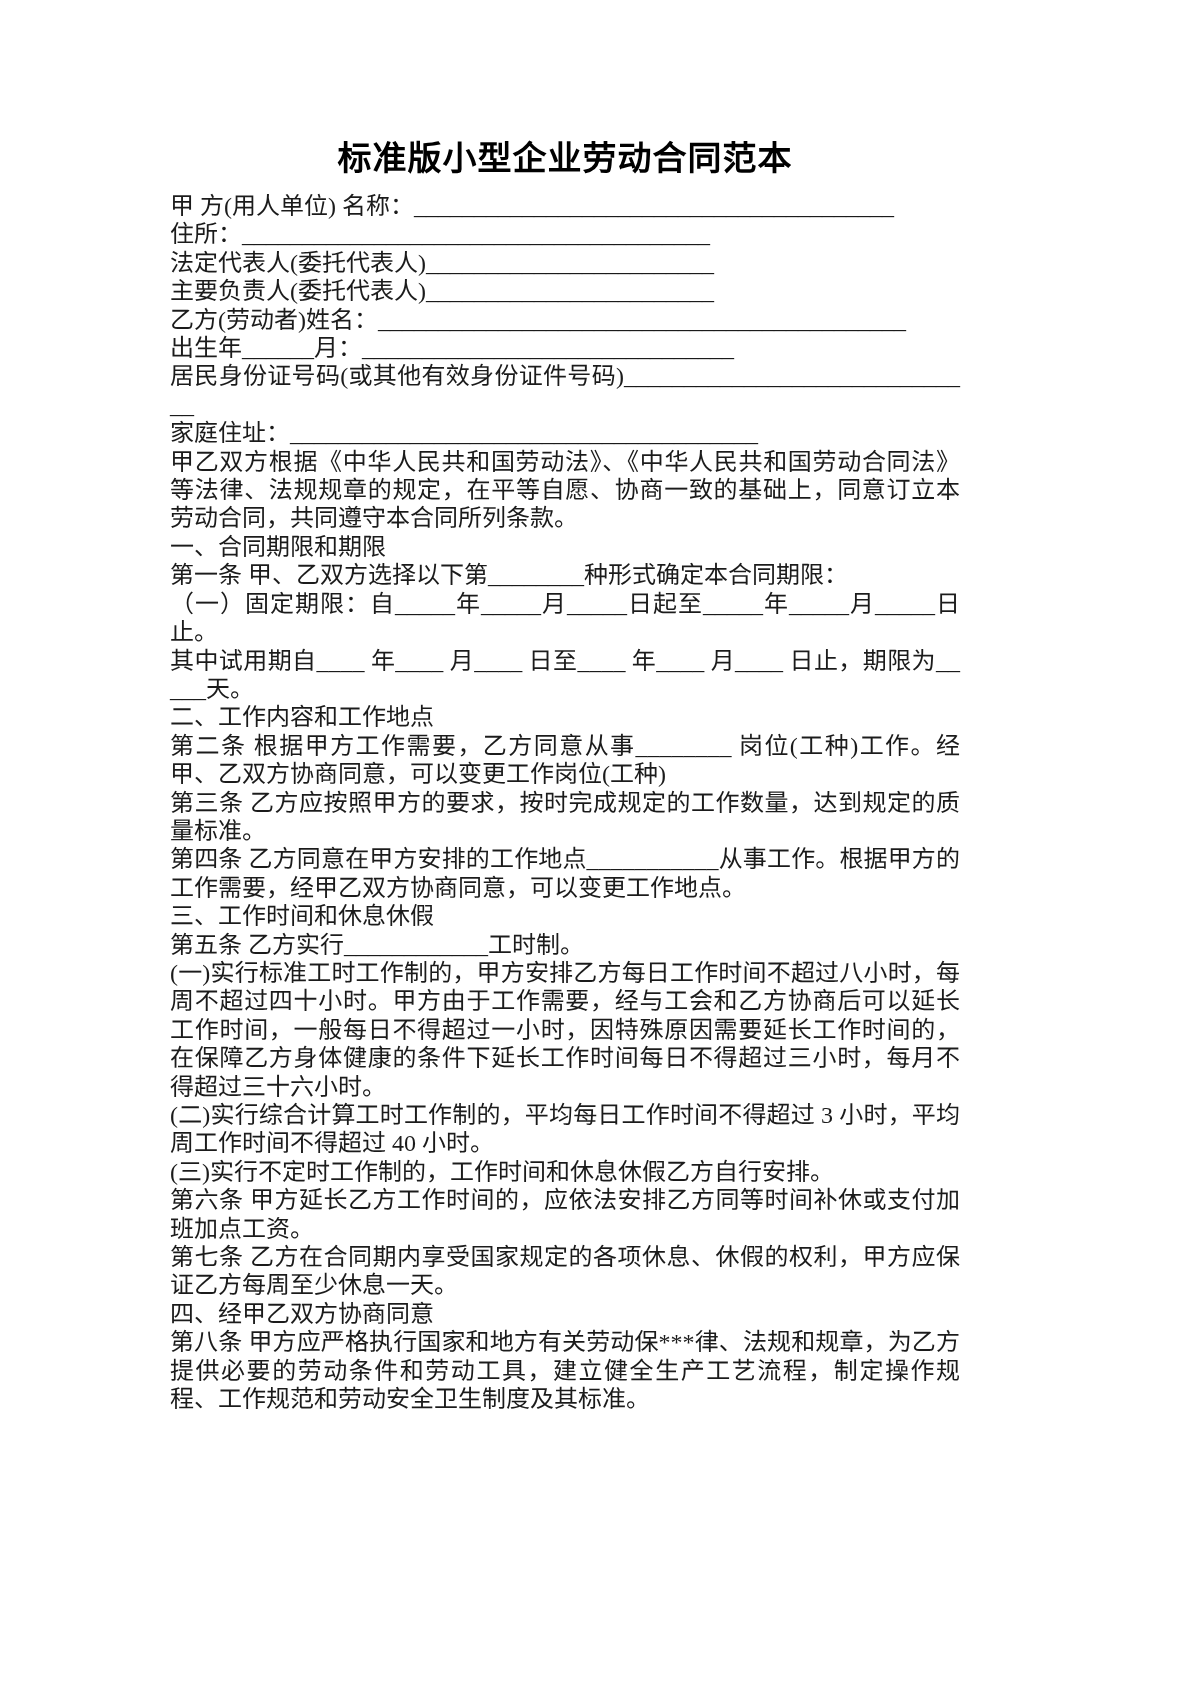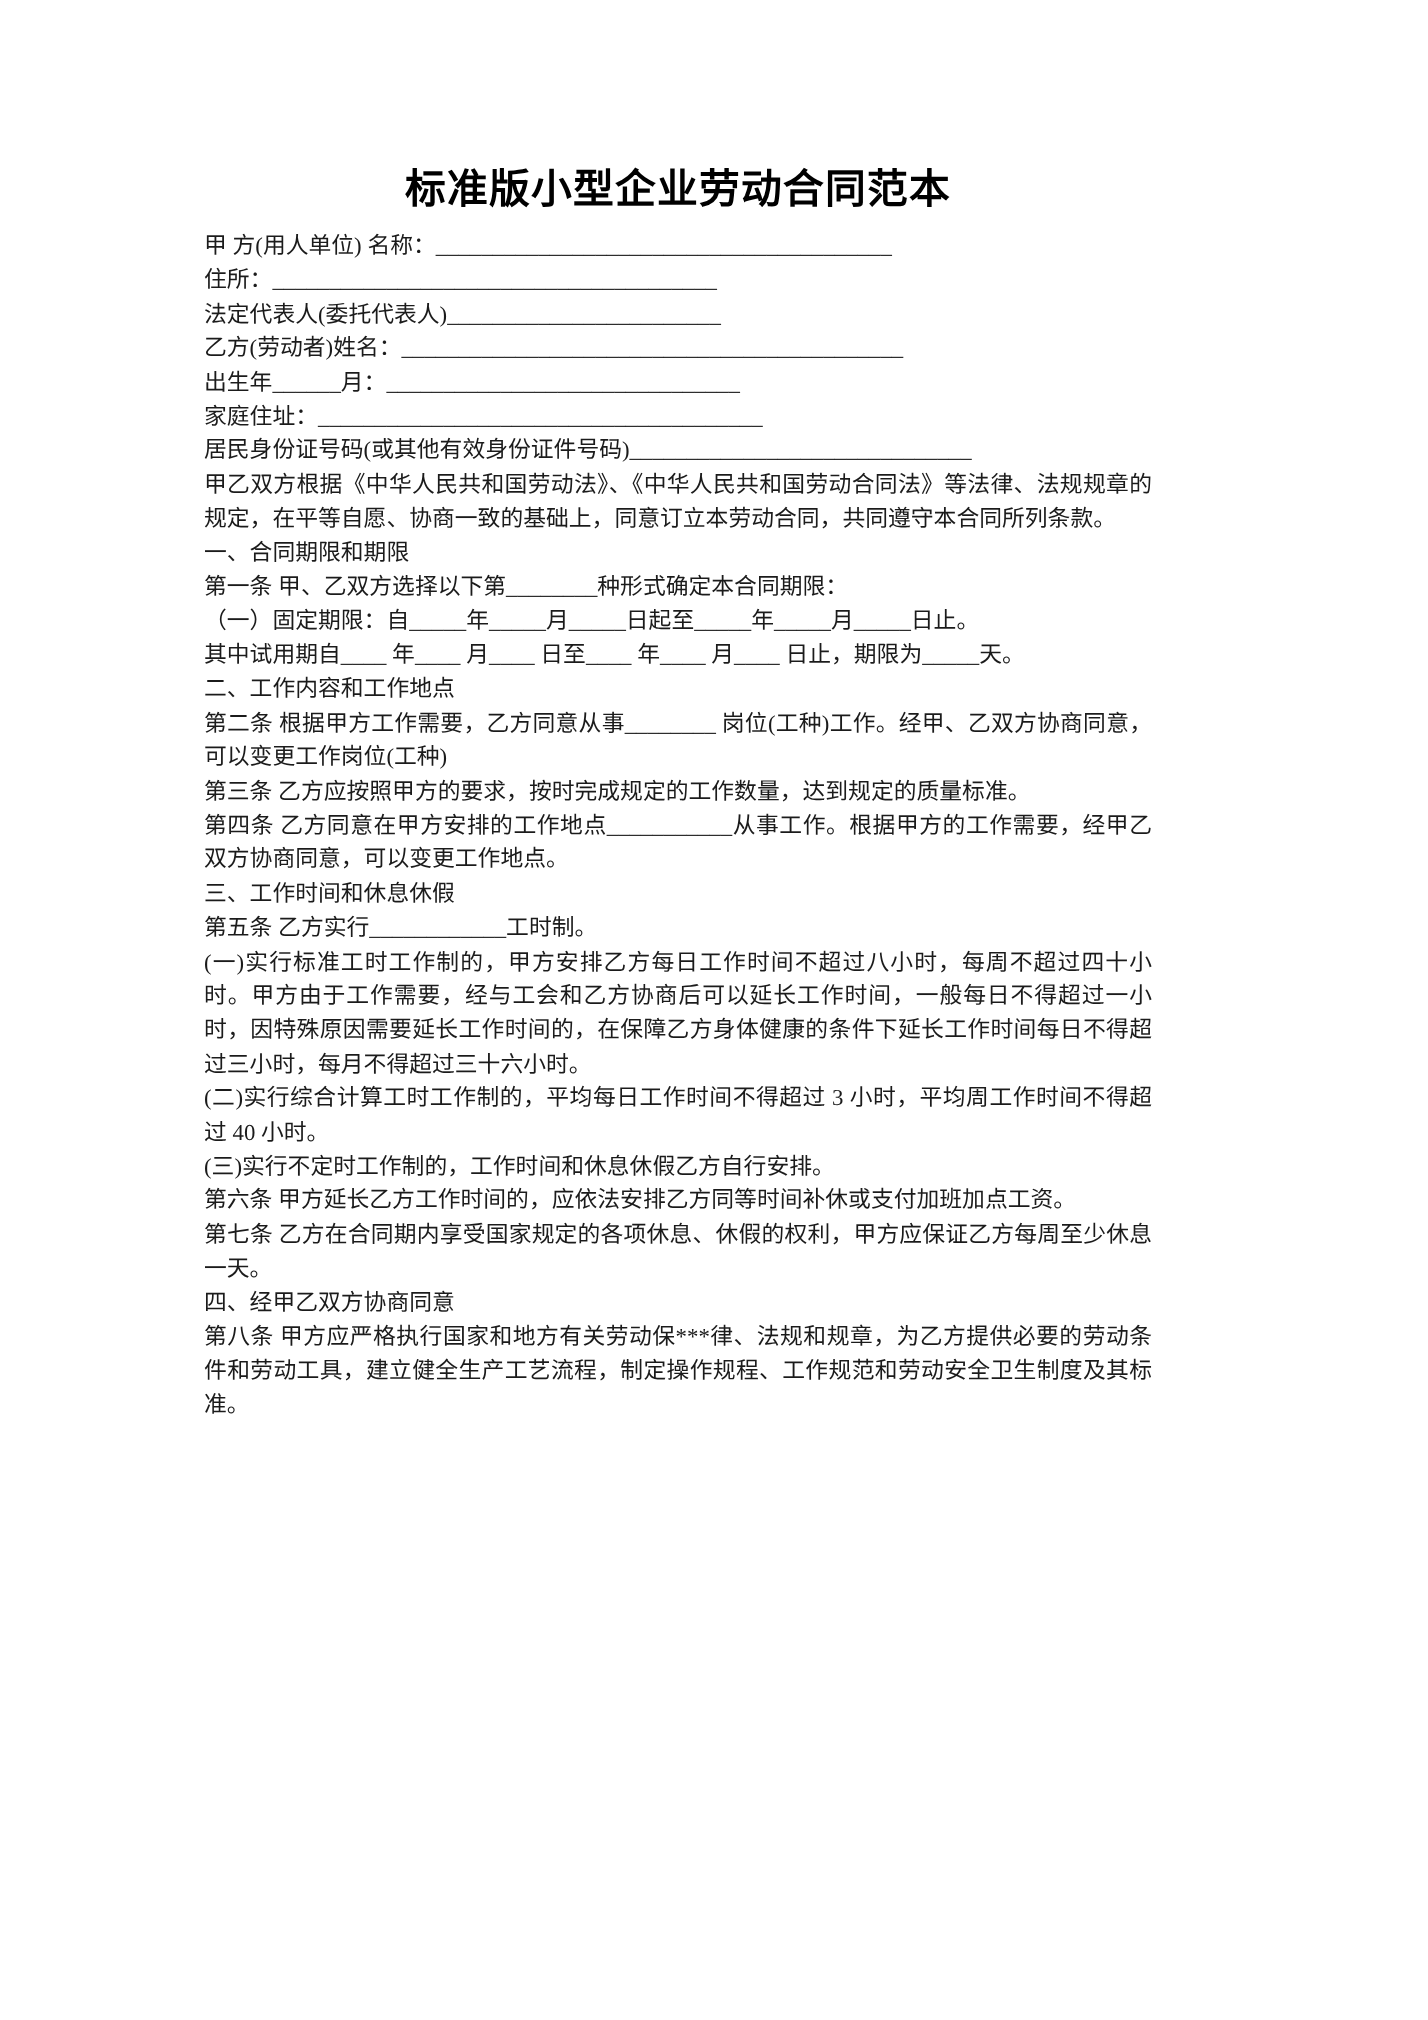--- a/index.html
+++ b/index.html
@@ -38,21 +38,21 @@
     font-size: 34px;
     line-height: 52px;
     text-align: center;
     letter-spacing: 1px;
     color: #000000;
     margin: 0 0 8px 0;
     white-space: nowrap;
   }
 
   .line {
-    font-size: 19px;
+    font-size: 24px;
     line-height: 28.4px;
     color: #1b1b1b;
     margin: 0;
     text-align: justify;
     text-justify: inter-character;
     word-break: break-all;
     white-space: pre-wrap;
   }
 </style>
 </head>
@@ -60,24 +60,25 @@
 
 <div class="page">
 
   <div class="doc-body">
 
     <h1 class="doc-title">标准版小型企业劳动合同范本</h1>
 
     <p class="line">甲 方(用人单位) 名称：________________________________________</p>
     <p class="line">住所：_______________________________________</p>
     <p class="line">法定代表人(委托代表人)________________________</p>
+    <p class="line">主要负责人(委托代表人)________________________</p>
     <p class="line">乙方(劳动者)姓名：____________________________________________</p>
     <p class="line">出生年______月：_______________________________</p>
+    <p class="line">居民身份证号码(或其他有效身份证件号码)______________________________</p>
     <p class="line">家庭住址：_______________________________________</p>
-    <p class="line">居民身份证号码(或其他有效身份证件号码)______________________________</p>
 
     <p class="line">甲乙双方根据《中华人民共和国劳动法》、《中华人民共和国劳动合同法》等法律、法规规章的规定，在平等自愿、协商一致的基础上，同意订立本劳动合同，共同遵守本合同所列条款。</p>
 
     <p class="line">一、合同期限和期限</p>
     <p class="line">第一条 甲、乙双方选择以下第________种形式确定本合同期限：</p>
     <p class="line">（一）固定期限：自_____年_____月_____日起至_____年_____月_____日止。</p>
     <p class="line">其中试用期自____ 年____ 月____ 日至____ 年____ 月____ 日止，期限为_____天。</p>
 
     <p class="line">二、工作内容和工作地点</p>
     <p class="line">第二条 根据甲方工作需要，乙方同意从事________ 岗位(工种)工作。经甲、乙双方协商同意，可以变更工作岗位(工种)</p>

